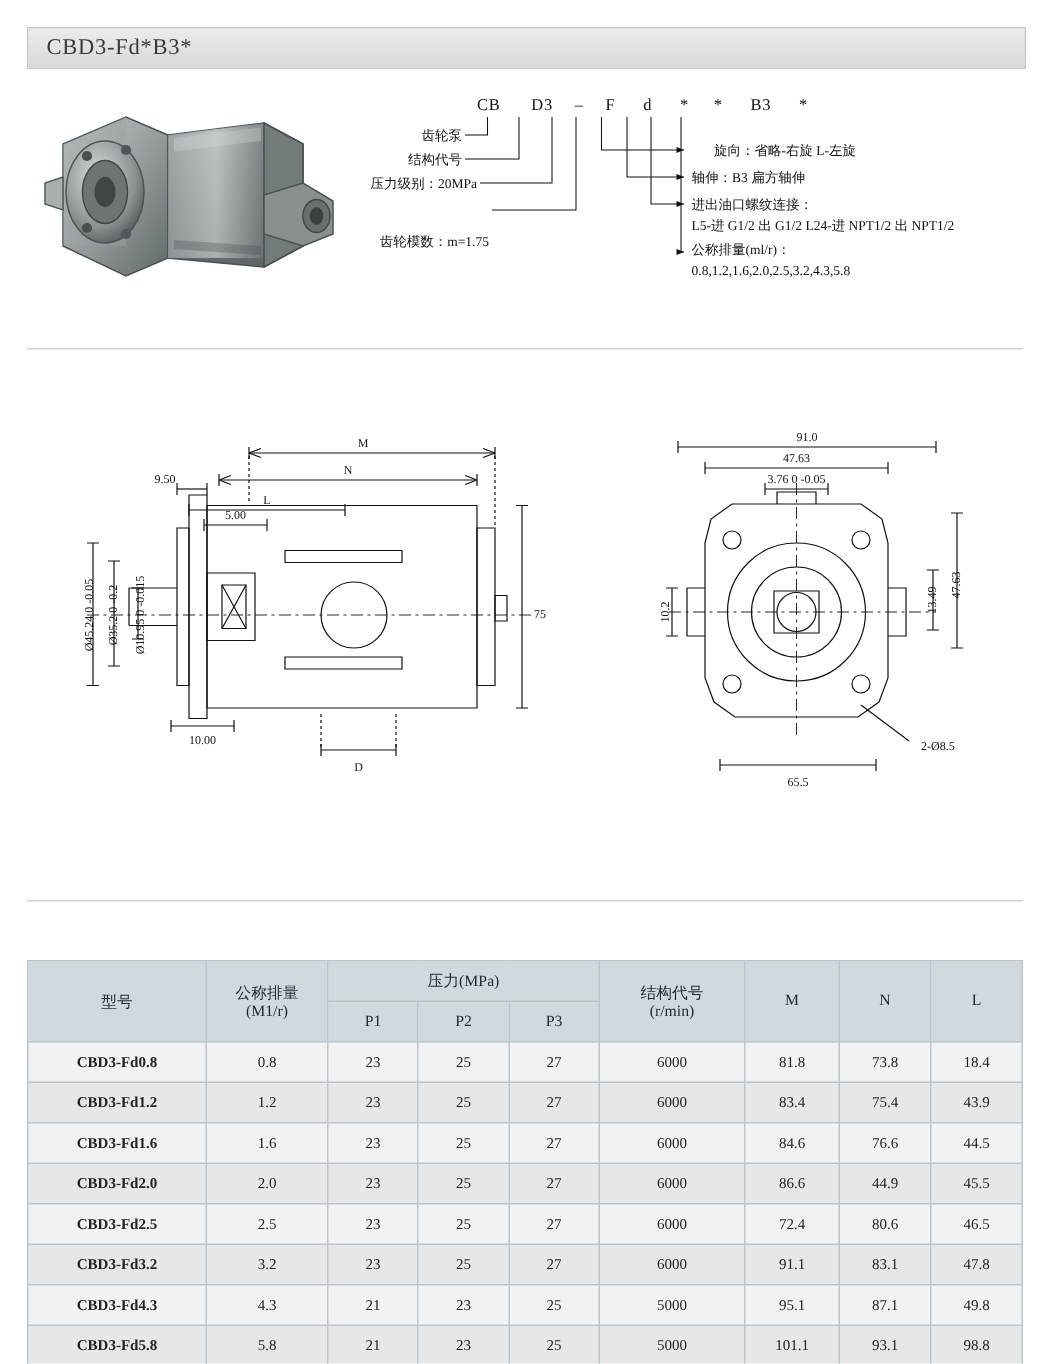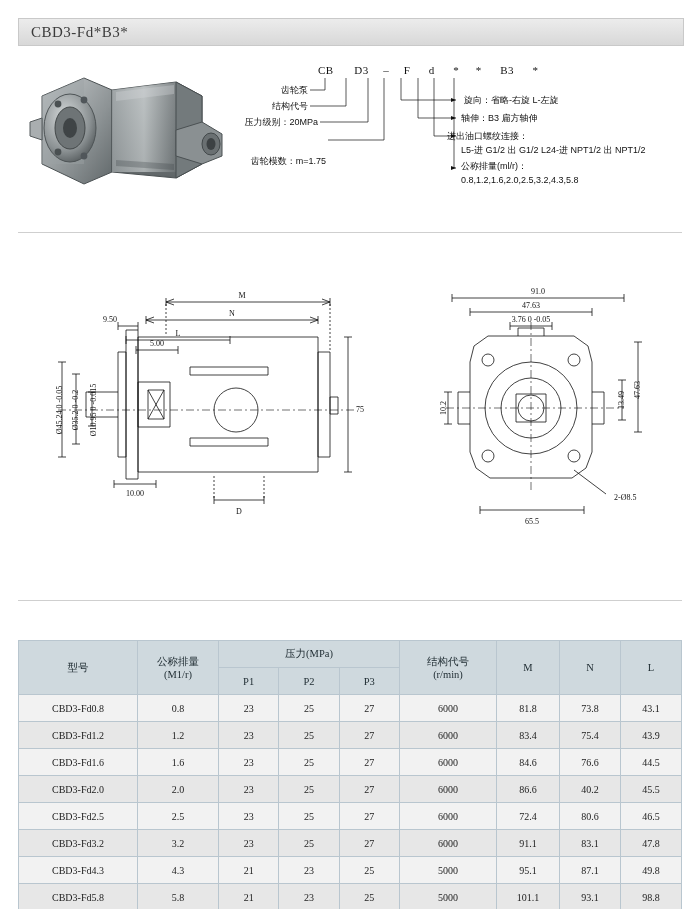--- a/index.html
+++ b/index.html
@@ -30,21 +30,21 @@
   .photo svg{display:block;}
 
   .codeblock{position:absolute;left:240px;top:4px;width:420px;height:168px;font-size:8.5px;color:#111;}
   .codeblock .toprow{
     position:absolute;left:60px;top:8px;
     font-size:11px;letter-spacing:.5px;white-space:nowrap;
     font-family:"Liberation Serif",serif;
     text-align:center;
   }
   .codeblock .toprow span{display:inline-block;}
-  .lbl{position:absolute;white-space:nowrap;font-size:9px;line-height:1.35;font-family:Liberation Sans, sans-serif;}
+  .lbl{position:absolute;white-space:nowrap;font-size:9px;line-height:1.35;font-family:Liberation Serif, serif;}
   .lbl.r{text-align:right;}
   svg.leaders{position:absolute;left:0;top:0;width:420px;height:168px;overflow:visible;}
 
   
   .divider{position:absolute;left:18px;top:232px;width:664px;height:1px;background:#cfcfcf;}
   .divider2{position:absolute;left:18px;top:600px;width:664px;height:1px;background:#cfcfcf;}
 
   
   .drawings{position:absolute;left:18px;top:242px;width:664px;height:350px;}
   .drawings svg{display:block;}
@@ -56,21 +56,21 @@
     font-family:"Liberation Serif",serif;
   }
   table.spec th,table.spec td{
     border:1px solid #b9c6cf;text-align:center;padding:0;height:26px;
   }
   table.spec thead th{
     background:#cfd9de;font-weight:normal;font-size:10.5px;color:#1d2a30;
   }
   table.spec tbody tr:nth-child(odd) td{background:#f2f2f2;}
   table.spec tbody tr:nth-child(even) td{background:#e7e7e7;}
-  table.spec td.model{text-align:center;}
+  table.spec td.model{text-align:center;font-weight:bold;}
 </style>
 </head>
 <body>
 
 <div class="page">
 
   <div class="titlebar">
     <div class="ttl">CBD3-Fd*B3*</div>
   </div>
 
@@ -168,23 +168,23 @@
           <polygon points="198,80 193,78 193,82"></polygon>
           <polygon points="198,112 193,110 193,114"></polygon>
         </g>
       </svg>
 
       <div class="lbl r" style="left:-12px;top:28px;width:62px;">齿轮泵</div>
       <div class="lbl r" style="left:-26px;top:44px;width:76px;">结构代号</div>
       <div class="lbl r" style="left:-50px;top:60px;width:110px;">压力级别：20MPa</div>
       <div class="lbl r" style="left:-46px;top:78px;width:114px;margin-top:21px;">齿轮模数：m=1.75</div>
 
-      <div class="lbl" style="left:206px;top:38px;">旋向：省略-右旋 L-左旋</div>
+      <div class="lbl" style="left:218px;top:38px;">旋向：省略-右旋 L-左旋</div>
       <div class="lbl" style="left:203px;top:56px;text-align:right;">轴伸：B3 扁方轴伸</div>
-      <div class="lbl" style="left:189px;top:74px;">进出油口螺纹连接：</div>
+      <div class="lbl" style="left:203px;top:74px;">进出油口螺纹连接：</div>
       <div class="lbl" style="left:203px;top:88px;">L5-进 G1/2 出 G1/2 L24-进 NPT1/2 出 NPT1/2</div>
       <div class="lbl" style="left:203px;top:104px;">公称排量(ml/r)：</div>
       <div class="lbl" style="left:203px;top:118px;">0.8,1.2,1.6,2.0,2.5,3.2,4.3,5.8</div>
     </div>
   </div>
 
   <div class="divider"></div>
 
   <div class="drawings">
     <svg width="664" height="350" viewBox="0 0 664 350" xmlns="http://www.w3.org/2000/svg" font-family="Liberation Serif, serif" font-size="8" fill="#111">
@@ -334,21 +334,21 @@
     <tbody>
       <tr>
         <td class="model">CBD3-Fd0.8</td>
         <td>0.8</td>
         <td>23</td>
         <td>25</td>
         <td>27</td>
         <td>6000</td>
         <td>81.8</td>
         <td>73.8</td>
-        <td>43.1</td>
+        <td>18.4</td>
       </tr>
       <tr>
         <td class="model">CBD3-Fd1.2</td>
         <td>1.2</td>
         <td>23</td>
         <td>25</td>
         <td>27</td>
         <td>6000</td>
         <td>83.4</td>
         <td>75.4</td>
@@ -366,21 +366,21 @@
         <td>44.5</td>
       </tr>
       <tr>
         <td class="model">CBD3-Fd2.0</td>
         <td>2.0</td>
         <td>23</td>
         <td>25</td>
         <td>27</td>
         <td>6000</td>
         <td>86.6</td>
-        <td>40.2</td>
+        <td>44.9</td>
         <td>45.5</td>
       </tr>
       <tr>
         <td class="model">CBD3-Fd2.5</td>
         <td>2.5</td>
         <td>23</td>
         <td>25</td>
         <td>27</td>
         <td>6000</td>
         <td>72.4</td>

